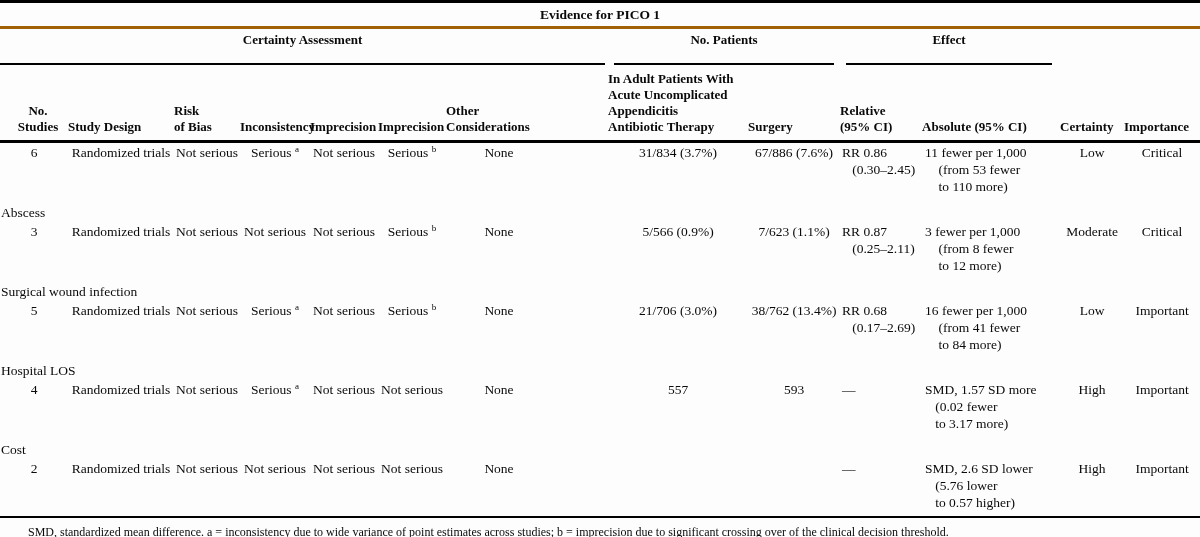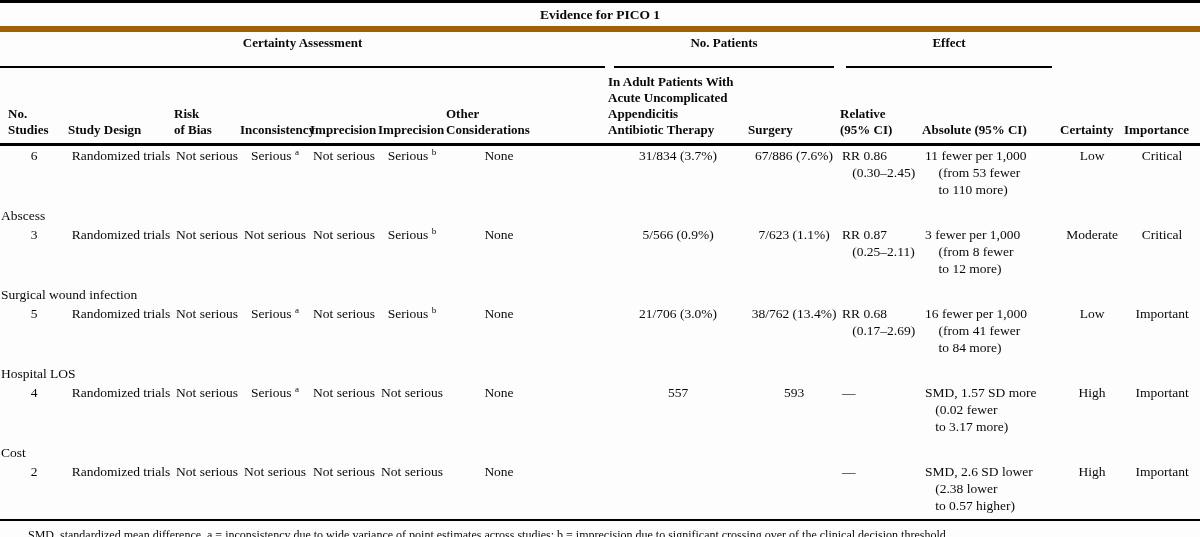--- a/index.html
+++ b/index.html
@@ -17,21 +17,21 @@
     height: 537px;
     box-sizing: border-box;
     background: #fdfdfd;
   }
   .rule-top { height: 3px; background: #000; }
   .title-band {
     text-align: center;
     font-weight: bold;
     font-size: 13.5px;
     padding: 4px 0 3px 0;
-    border-bottom: 6px solid #a16207;
+    border-bottom: 3px solid #a16207;
   }
   table.evidence {
     width: 1200px;
     border-collapse: collapse;
     table-layout: fixed;
   }
   
   tr.group-row td { vertical-align: bottom; padding: 0; }
   .grp {
     font-weight: bold;
@@ -49,21 +49,21 @@
     vertical-align: bottom;
     font-size: 13px;
     font-weight: bold;
     text-align: left;
     white-space: pre-line;
     line-height: 16px;
     padding: 6px 0 5px 0;
     border-bottom: 3px solid #000;
     overflow: visible;
   }
-  tr.colhead-row th.col-0 { text-align: left; padding-left: 8px; }
+  tr.colhead-row th.col-0 { text-align: center; padding-left: 8px; }
   tr.colhead-row th.col-6 { padding-right: 56px; }
   
   tr.section-row td {
     font-size: 13.5px;
     text-align: left;
     padding: 4px 0 1px 1px;
     line-height: 17px;
   }
   
   tr.data-row td {
@@ -245,21 +245,21 @@
           <td class="col-1">Randomized trials</td>
           <td class="col-2">Not serious</td>
           <td class="col-3">Not serious</td>
           <td class="col-4">Not serious</td>
           <td class="col-5">Not serious</td>
           <td class="col-6">None</td>
           <td class="col-7"></td>
           <td class="col-8"></td>
           <td class="col-9">—</td>
           <td class="col-10">SMD, 2.6 SD lower
-   (2.38 lower
+   (5.76 lower
    to 0.57 higher)</td>
           <td class="col-11">High</td>
           <td class="col-12">Important</td>
         </tr>
       </tbody>
   </table>
 
   <div class="footnote-band">
     <p class="footnote-text">SMD, standardized mean difference. a = inconsistency due to wide variance of point estimates across studies; b = imprecision due to significant crossing over of the clinical decision threshold.</p>
   </div>

